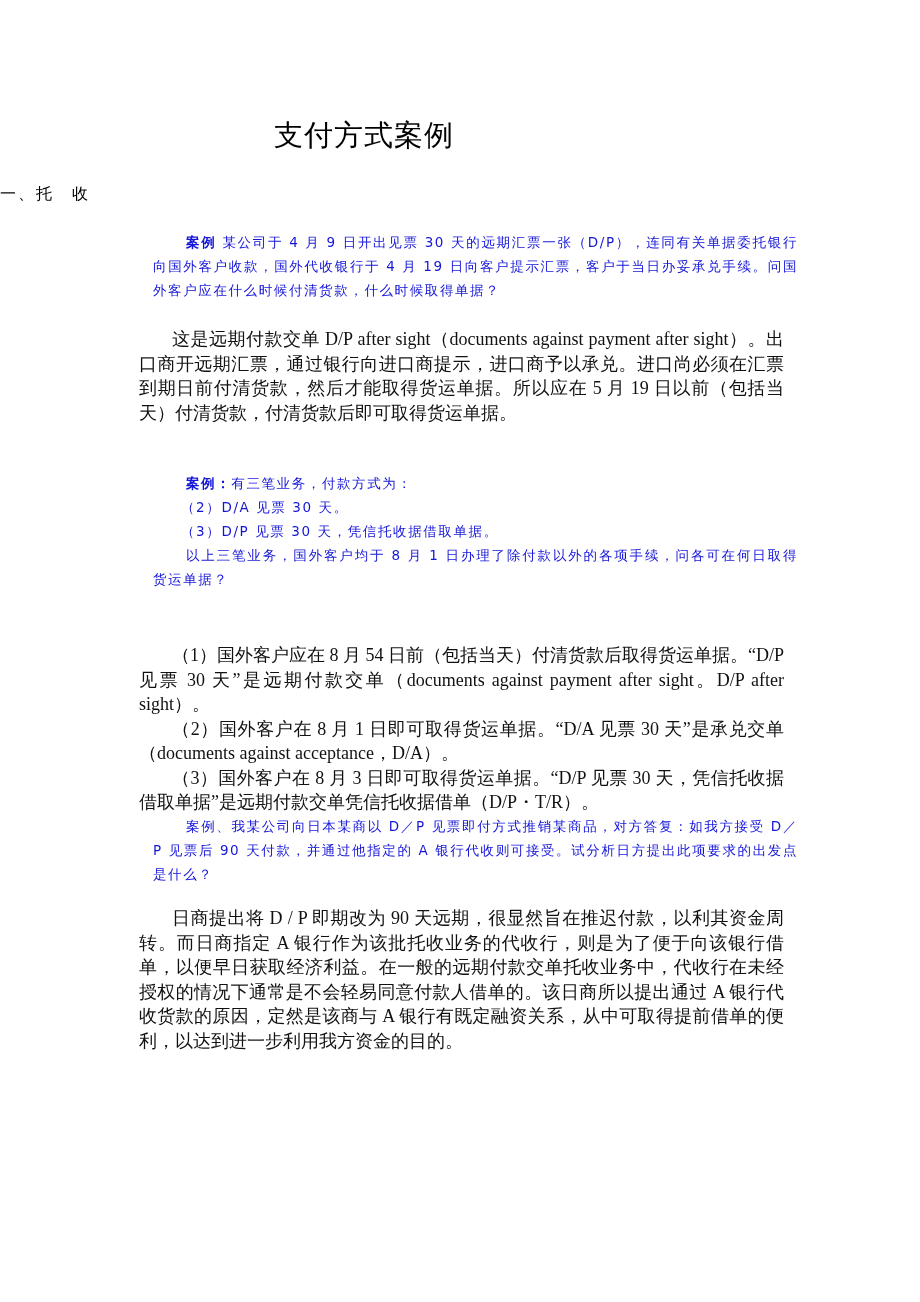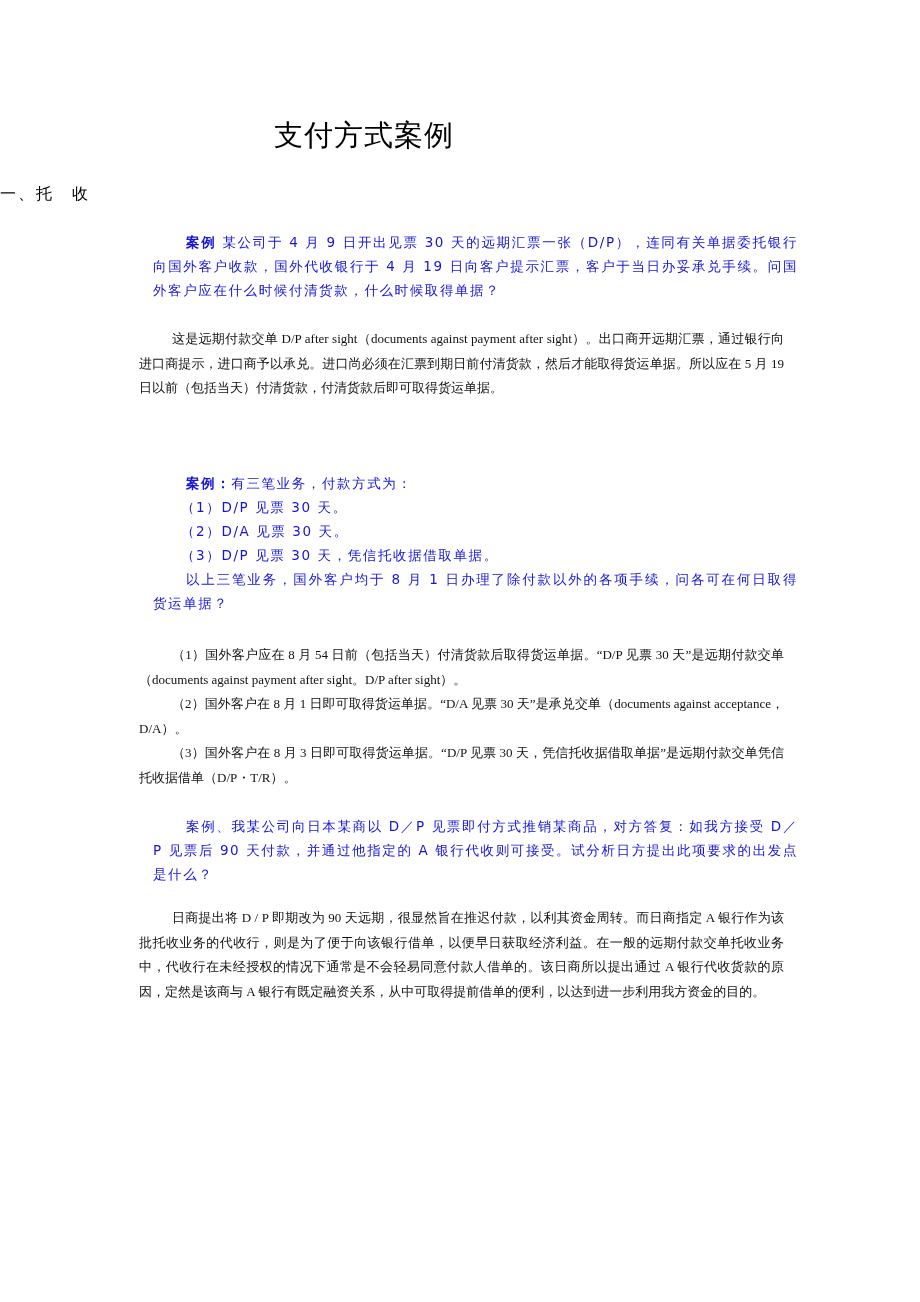--- a/index.html
+++ b/index.html
@@ -16,21 +16,21 @@
     .case {
       position: absolute; left: 153px; width: 645px;
       font-family: "DejaVu Sans", sans-serif; font-size: 13.5px; color: #1515d8;
       line-height: 24px; text-align: justify; letter-spacing: 1.6px;
     }
     .case .lead { font-weight: bold; }
     .case p { margin: 0; text-indent: 33px; }
     .case p.noindent { text-indent: 0; padding-left: 34px; }
     .answer {
       position: absolute; left: 139px; width: 645px;
-      font-family: "Liberation Serif", serif; font-size: 13px; color: #111;
+      font-family: "Liberation Serif", serif; font-size: 18px; color: #111;
       line-height: 24.5px; text-align: justify;
     }
     .answer p { margin: 0; text-indent: 33px; }
   </style>
 </head>
 <body>
 
 <div class="page">
 
   <div class="title">支付方式案例</div>
@@ -43,21 +43,20 @@
     </p>
   </div>
   <div class="answer" style="top:327px;">
     <p>这是远期付款交单 D/P after sight（documents against payment after sight）。出口商开远期汇票，通过银行向进口商提示，进口商予以承兑。进口尚必须在汇票到期日前付清货款，然后才能取得货运单据。所以应在 5 月 19 日以前（包括当天）付清货款，付清货款后即可取得货运单据。</p>
   </div>
 
   <div class="case" style="top:471px;">
     <p>
       <span class="lead">案例：</span><span>有三笔业务，付款方式为：</span>
     </p>
-    <p class="noindent" style="padding-left:28px;">（1）D/P 见票 30 天。</p>
     <p class="noindent" style="padding-left:28px;">（2）D/A 见票 30 天。</p>
     <p class="noindent" style="padding-left:28px;">（3）D/P 见票 30 天，凭信托收据借取单据。</p>
     <p>以上三笔业务，国外客户均于 8 月 1 日办理了除付款以外的各项手续，问各可在何日取得货运单据？</p>
   </div>
   <div class="answer" style="top:643px;">
     <p>（1）国外客户应在 8 月 54 日前（包括当天）付清货款后取得货运单据。“D/P 见票 30 天”是远期付款交单（documents against payment after sight。D/P after sight）。</p>
     <p>（2）国外客户在 8 月 1 日即可取得货运单据。“D/A 见票 30 天”是承兑交单（documents against acceptance，D/A）。</p>
     <p>（3）国外客户在 8 月 3 日即可取得货运单据。“D/P 见票 30 天，凭信托收据借取单据”是远期付款交单凭信托收据借单（D/P・T/R）。</p>
   </div>
 

